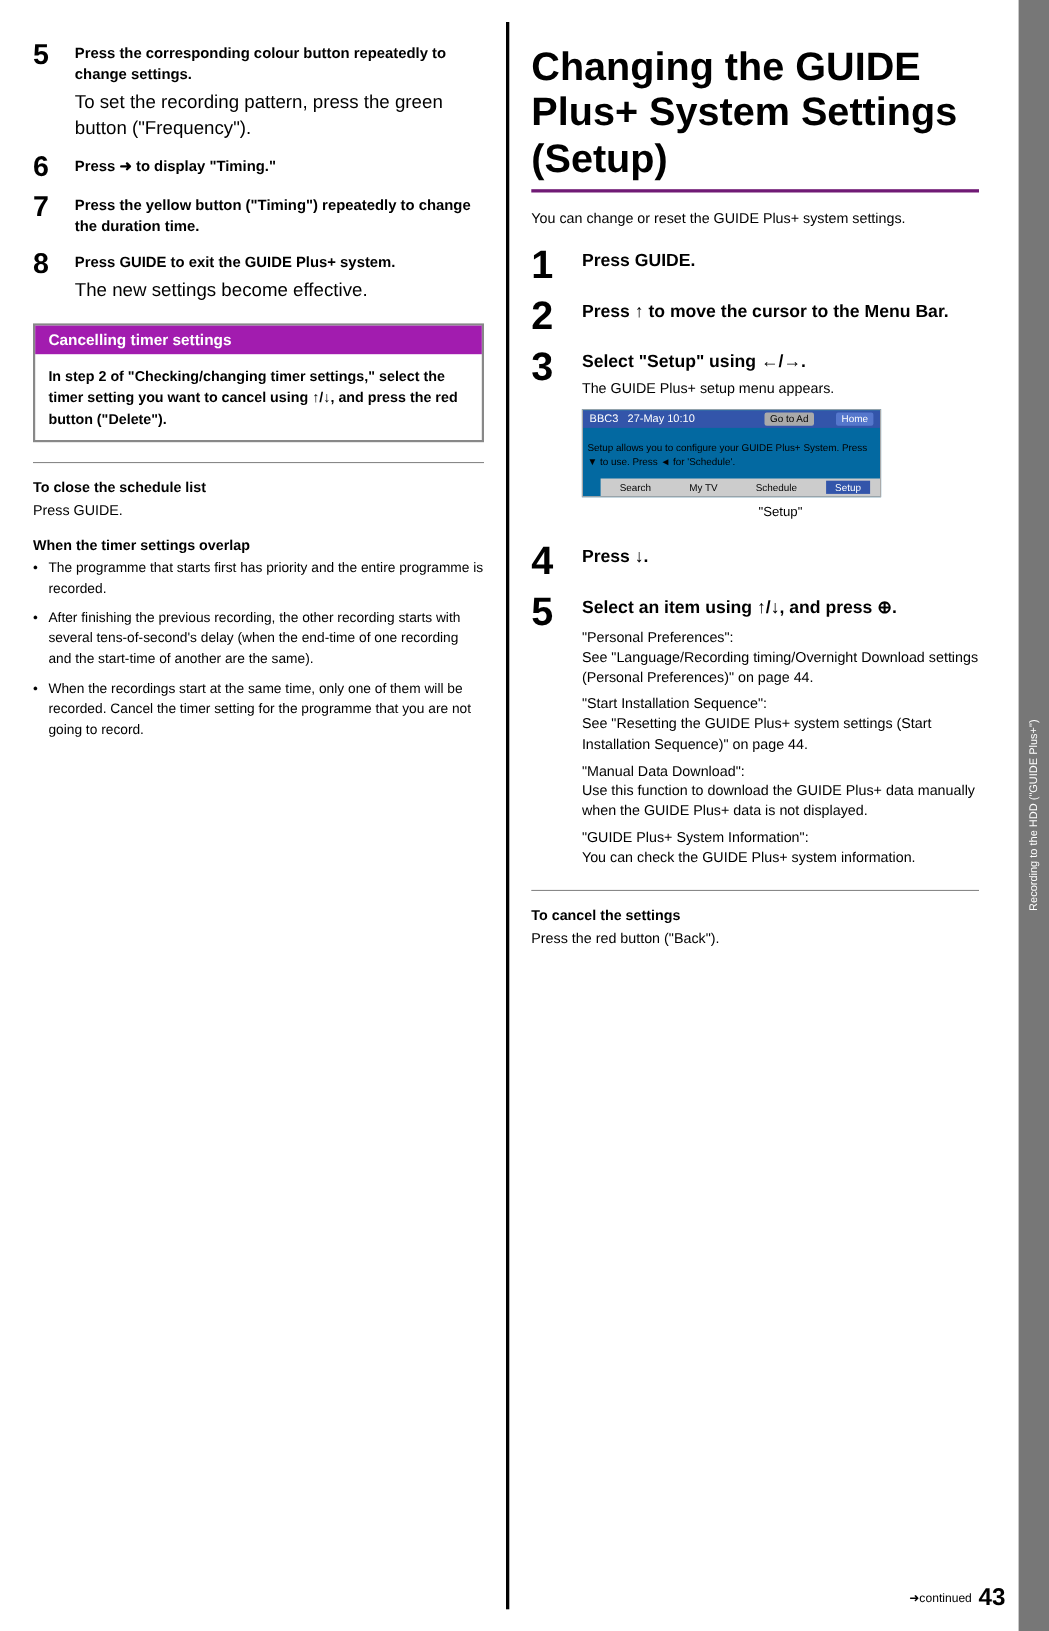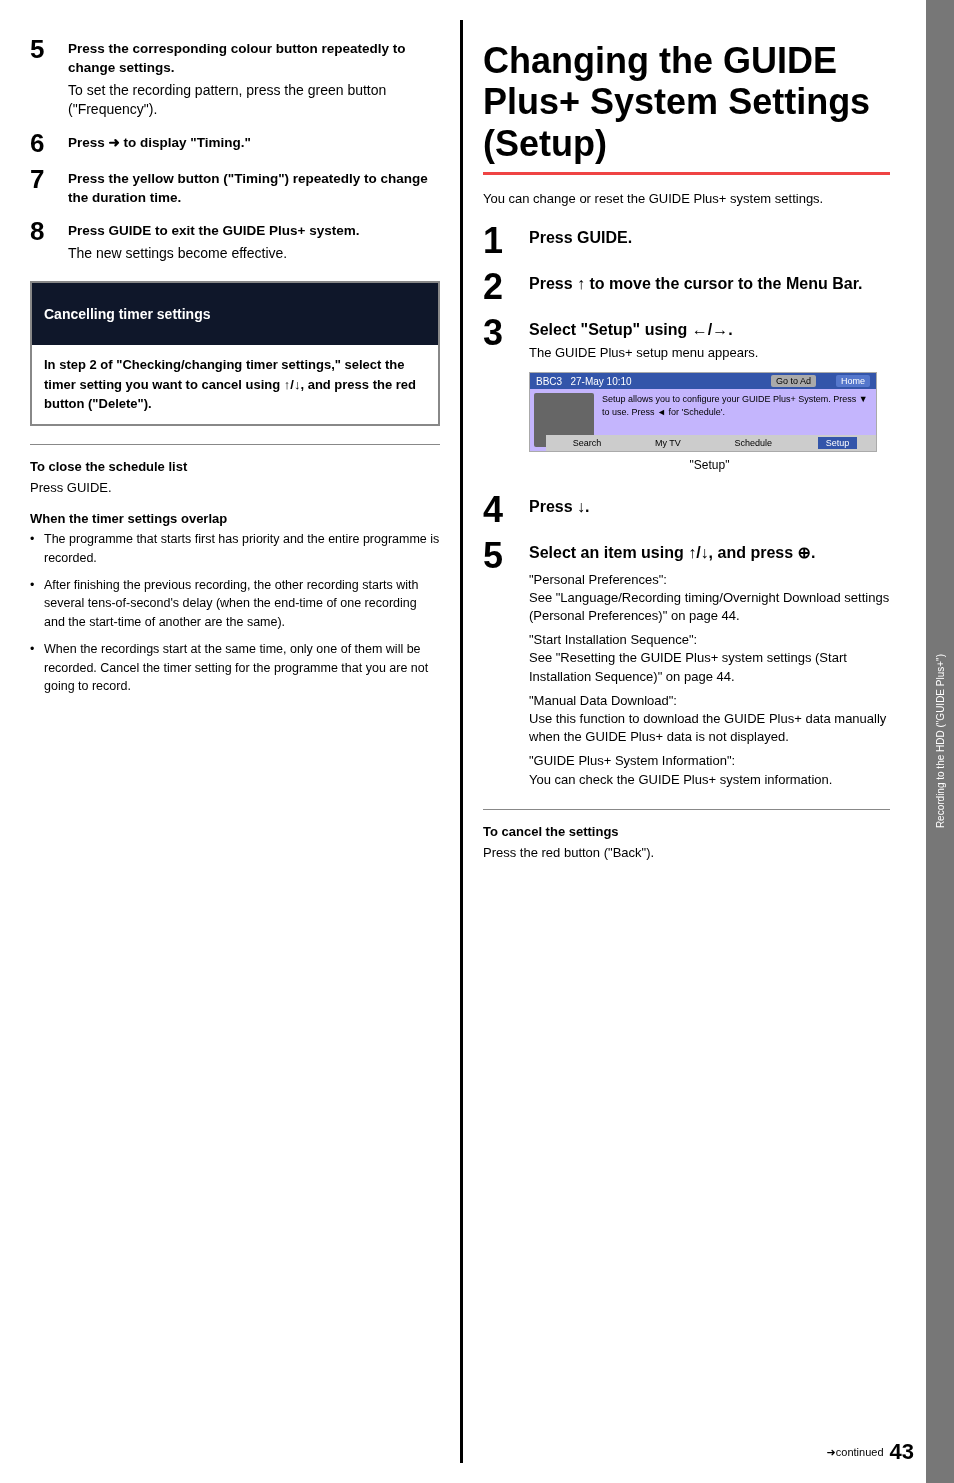--- a/index.html
+++ b/index.html
@@ -50,36 +50,36 @@
     }
     .step-content {
       flex: 1;
     }
     .step-title {
       font-weight: bold;
       font-size: 13.5px;
       line-height: 1.4;
     }
     .step-sub {
-      font-size: 14px;
+      font-size: 17px;
       margin-top: 3px;
       line-height: 1.4;
     }
     
     .section-box {
       border: 2px solid #888;
       margin: 18px 0 18px 0;
       padding: 0;
     }
     .section-box-header {
-      background: #0f172a;
+      background: #a21caf;
       color: #fff;
       font-weight: bold;
       font-size: 14px;
-      padding: 23px 12px;
+      padding: 5px 12px;
     }
     .section-box-body {
       padding: 10px 12px;
     }
     .bold-text {
       font-weight: bold;
       font-size: 13px;
       line-height: 1.5;
     }
     .divider {
@@ -107,34 +107,34 @@
       content: "•";
       position: absolute;
       left: 0;
     }
     
     .right-title {
       font-size: 36px;
       font-weight: bold;
       line-height: 1.15;
       margin-bottom: 14px;
-      border-bottom: 3px solid #ef4444;
+      border-bottom: 3px solid #701a75;
       padding-bottom: 8px;
     }
     .intro-text {
       font-size: 13px;
       margin-bottom: 18px;
       line-height: 1.5;
     }
     
     .guide-screenshot {
       border: 1px solid #aaa;
-      background: #c4b5fd;
+      background: #0369a1;
       margin: 10px 0 6px 0;
-      width: 348px;
+      width: 272px;
       height: 80px;
       position: relative;
       overflow: hidden;
     }
     .guide-screenshot-bar {
       background: #3355aa;
       color: #fff;
       font-size: 10px;
       display: flex;
       align-items: center;
@@ -153,20 +153,21 @@
       padding: 1px 5px;
       border-radius: 2px;
     }
     .guide-btn.blue {
       background: #5577cc;
       color: #fff;
     }
     .guide-screenshot-body {
       display: flex;
       height: calc(100% - 16px);
+      flex-direction: column;
     }
     .guide-screenshot-thumb {
       width: 60px;
       background: #666;
       margin: 4px;
       border-radius: 2px;
     }
     .guide-screenshot-text {
       font-size: 9px;
       padding: 4px;

